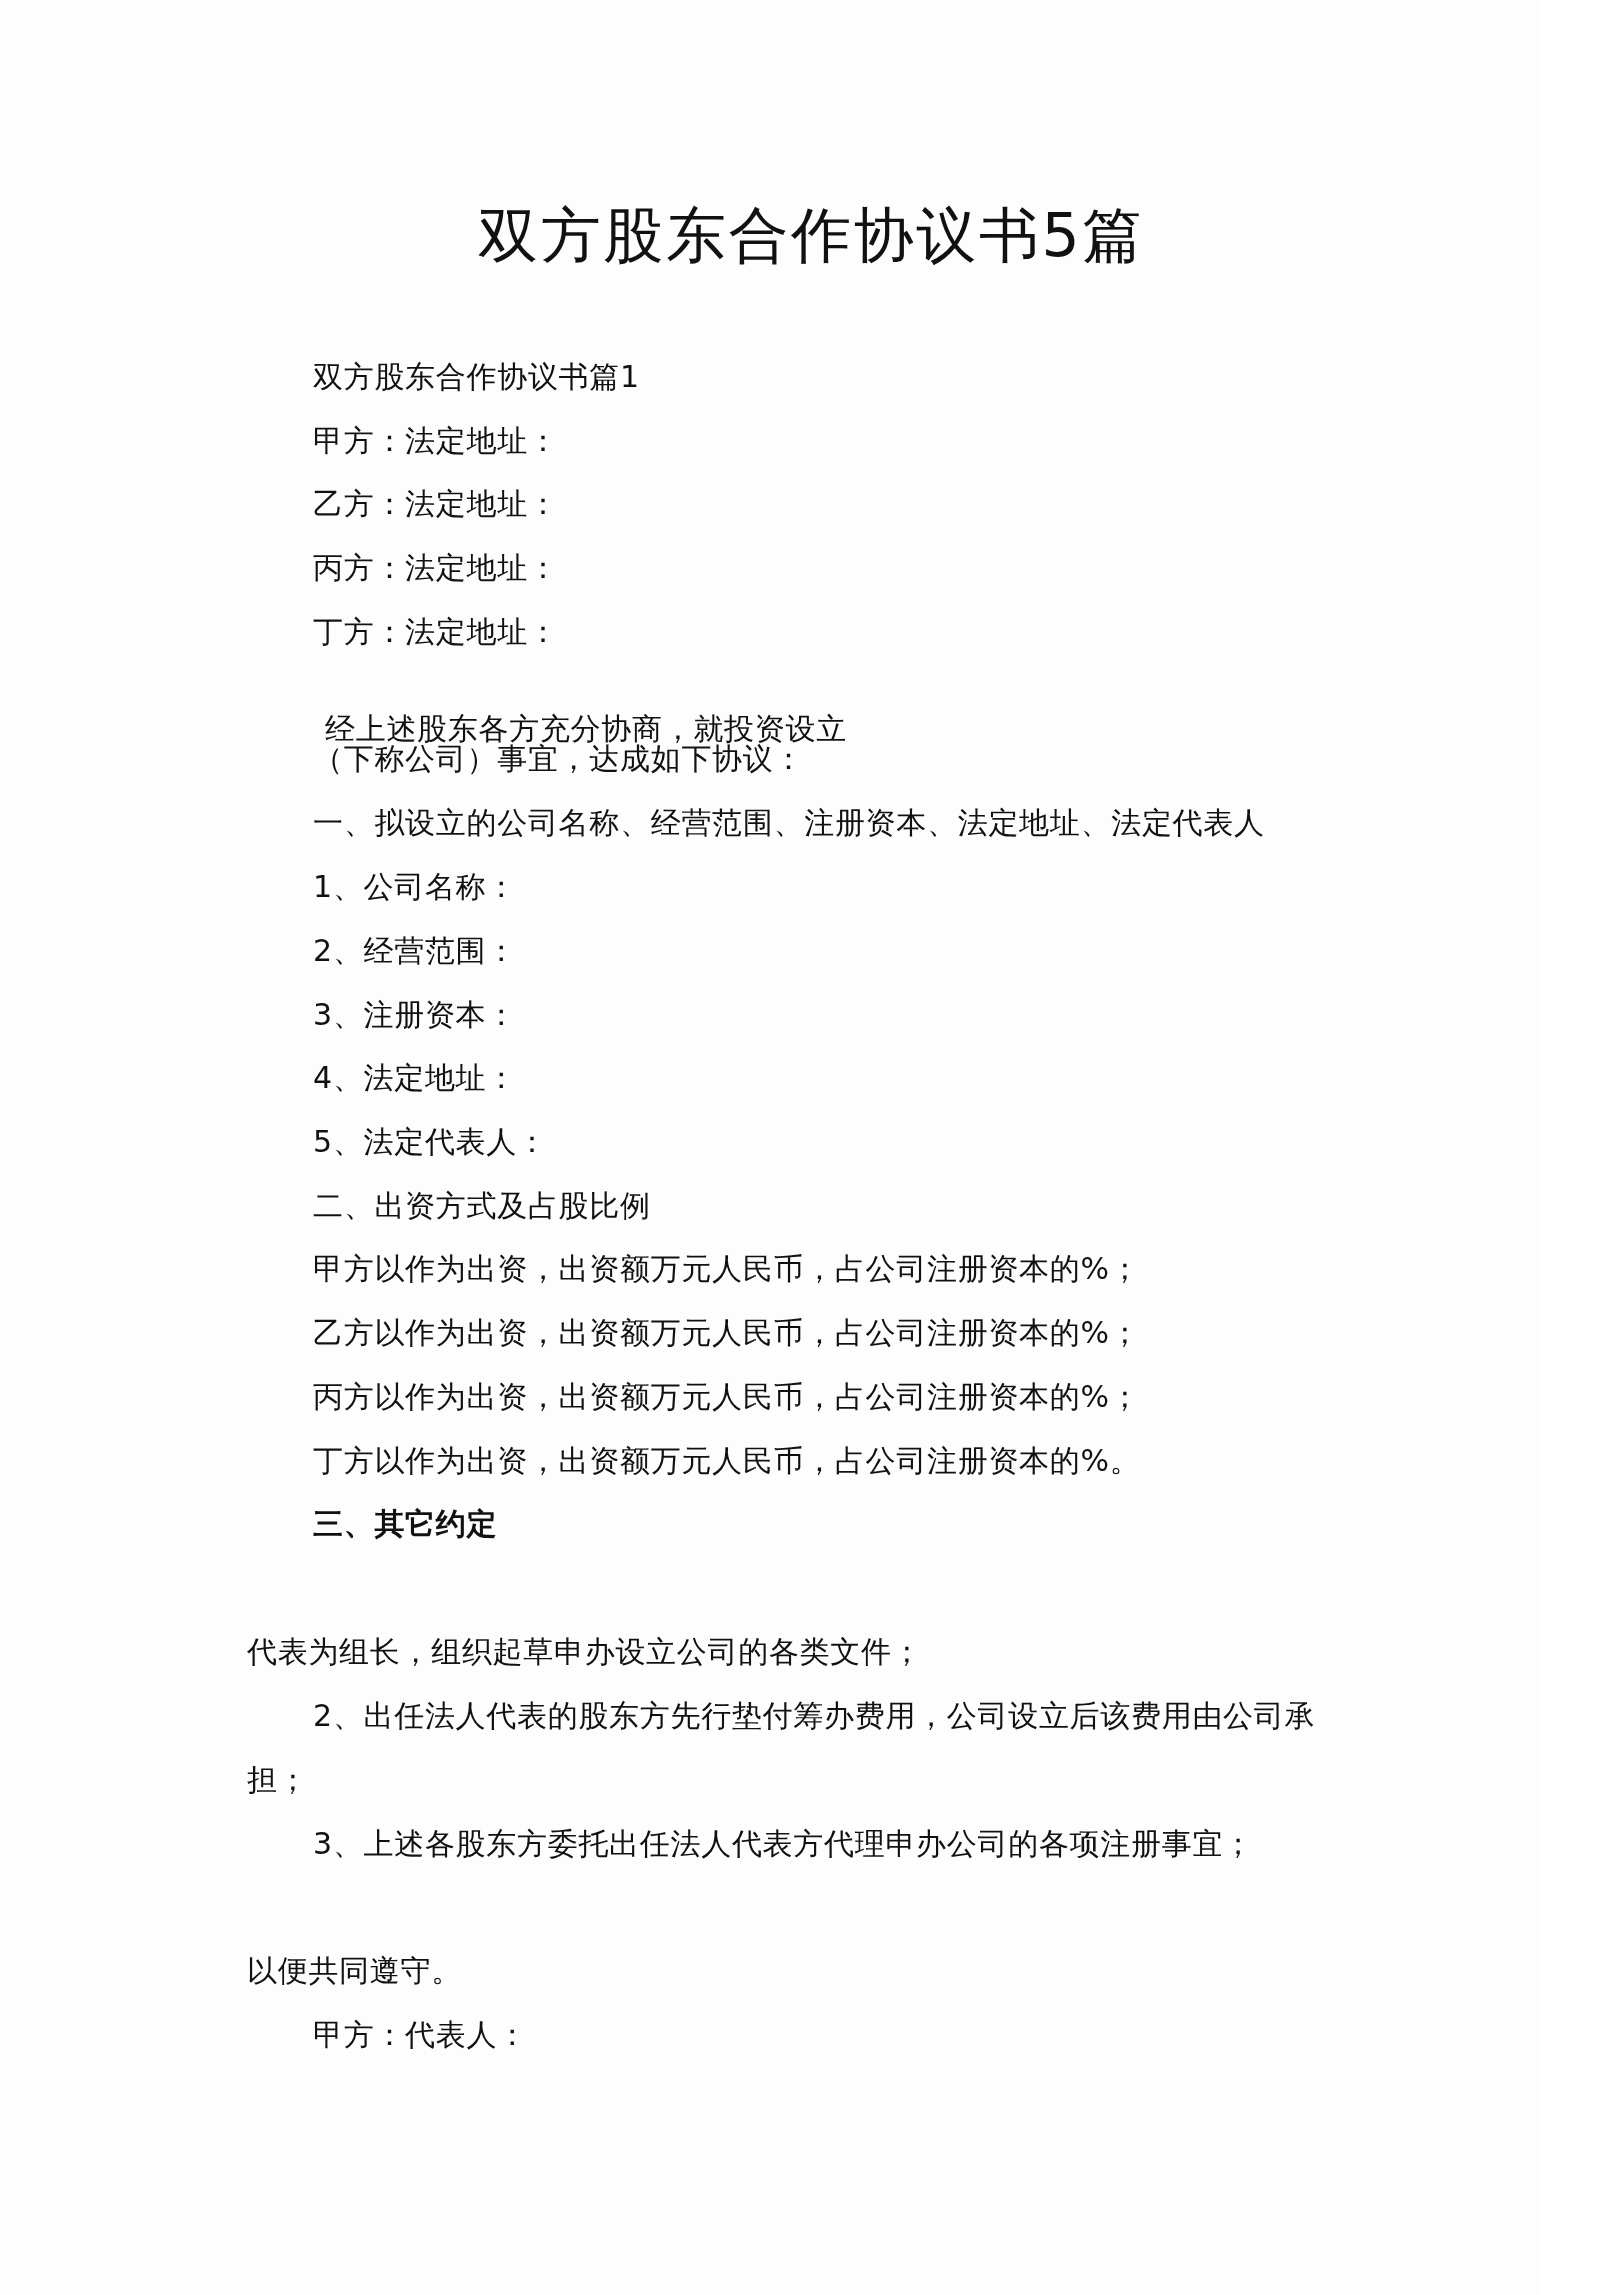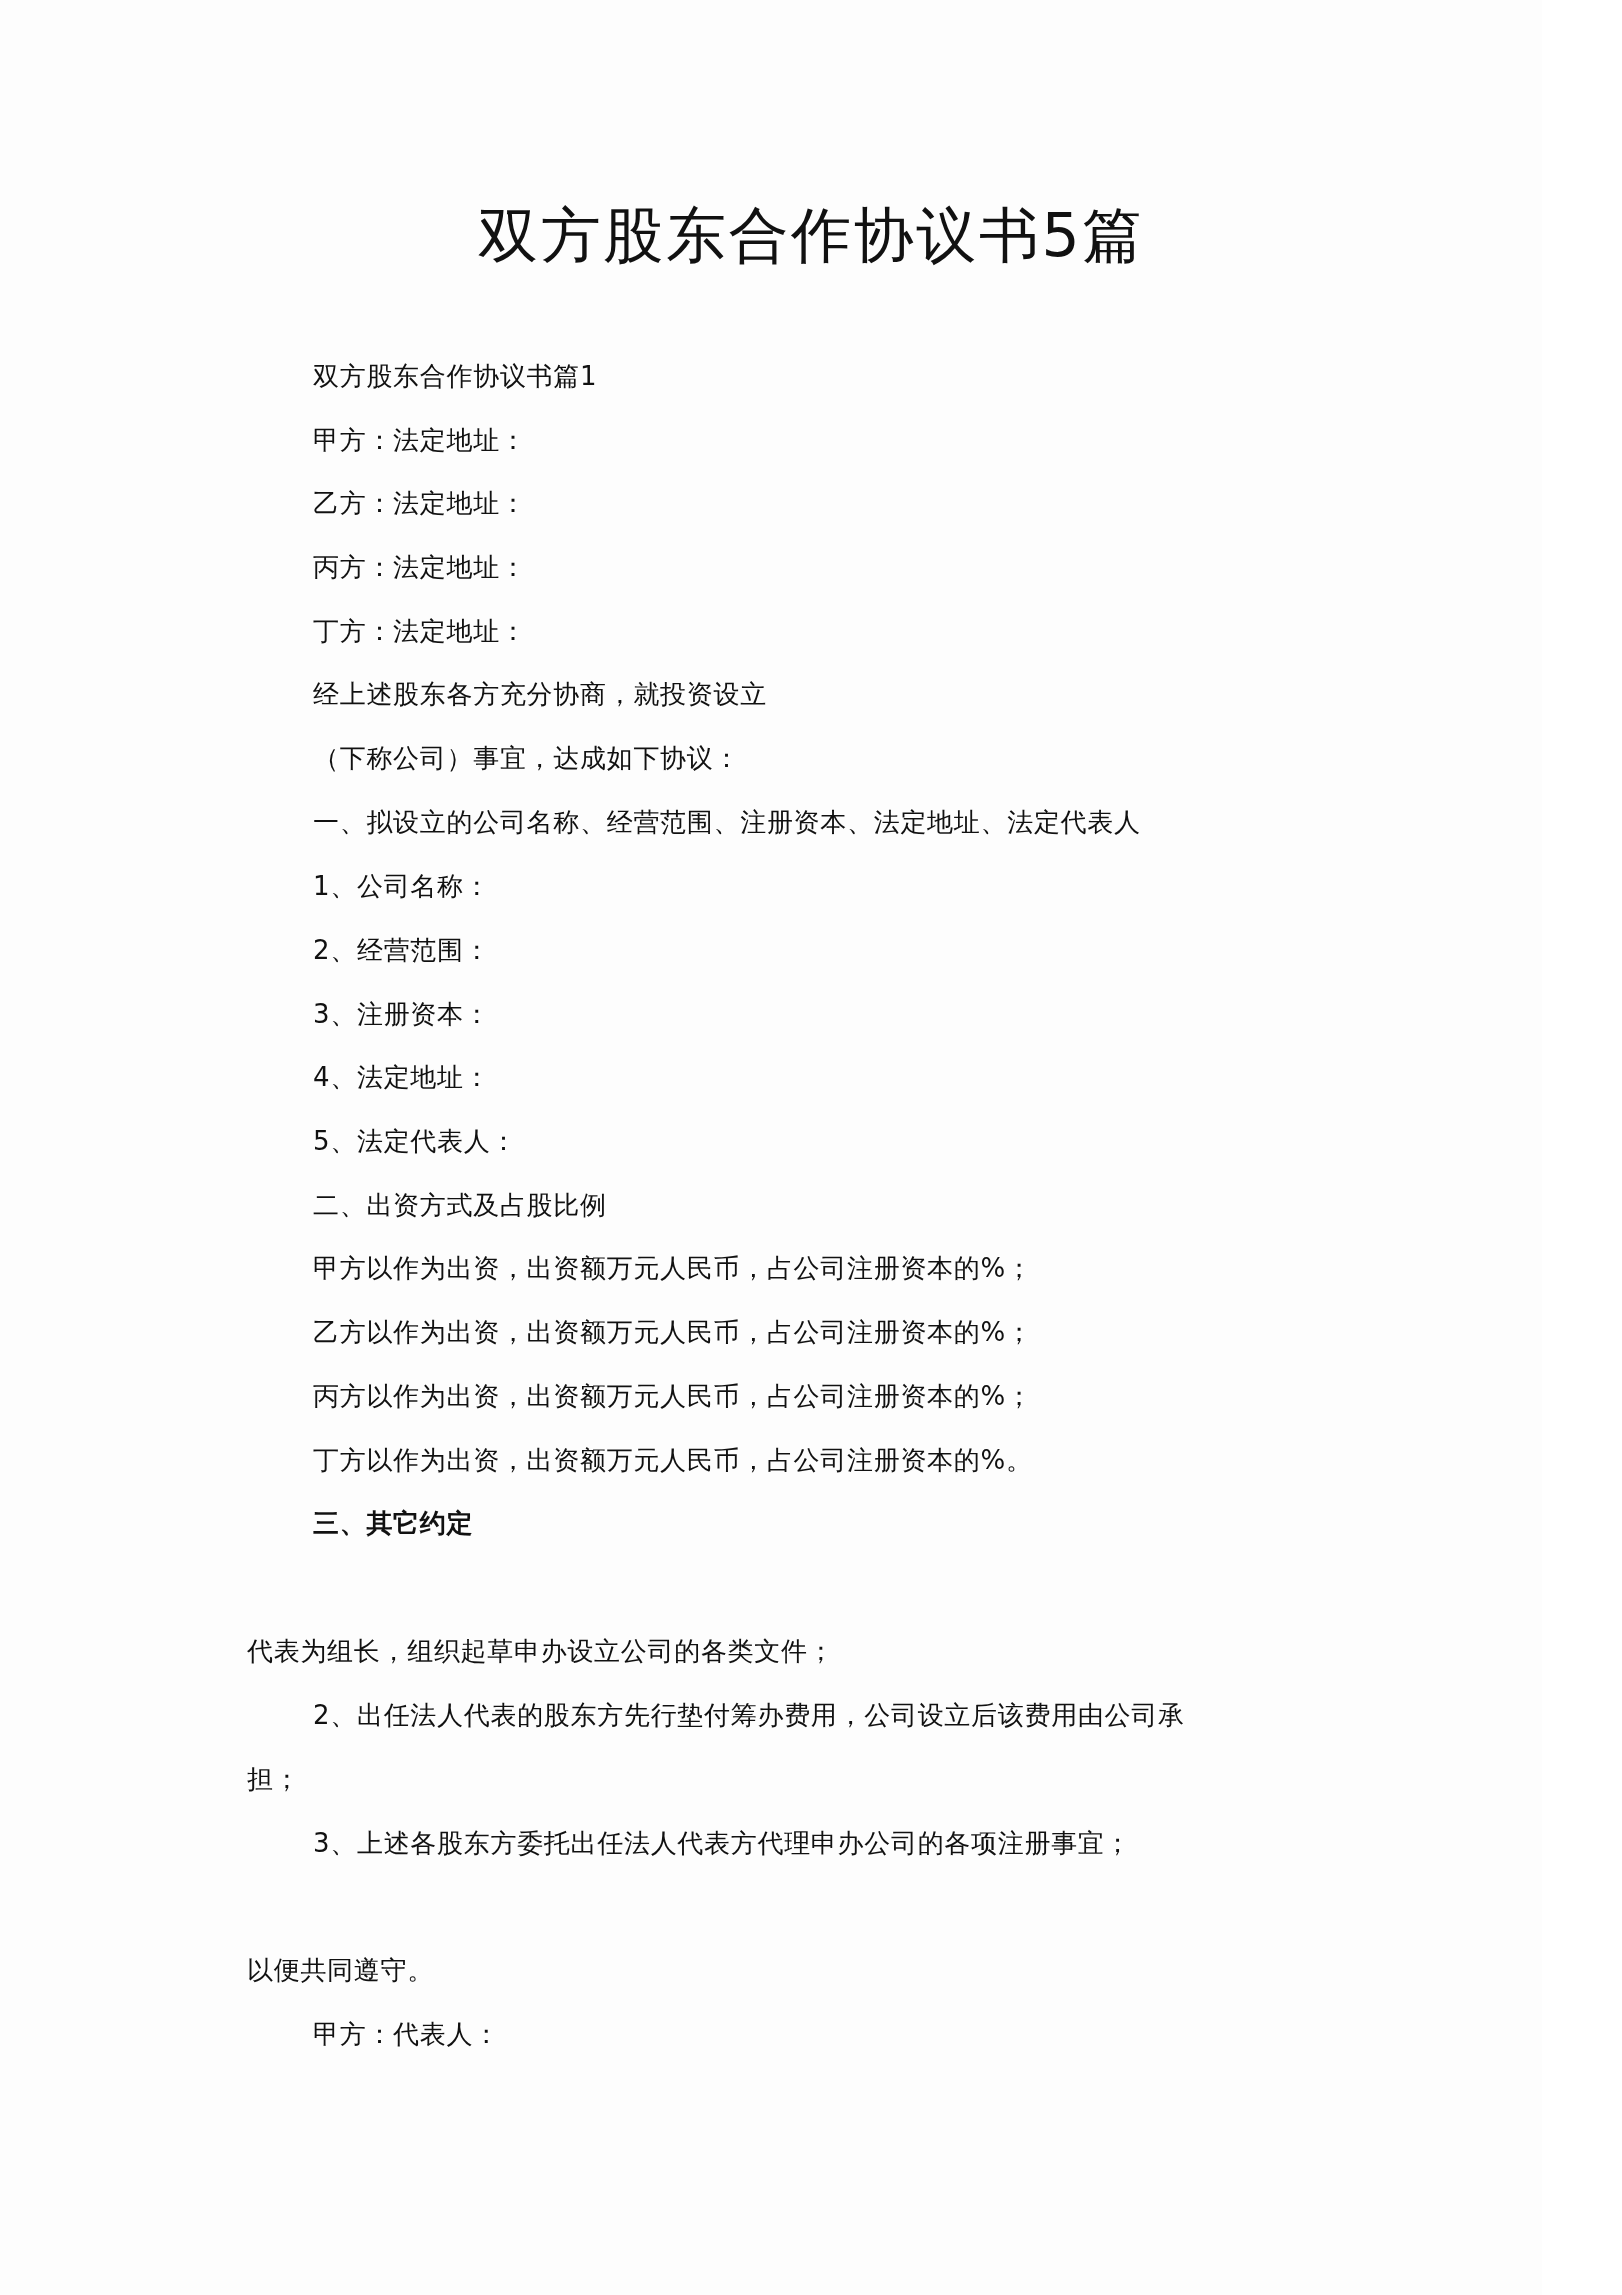--- a/index.html
+++ b/index.html
@@ -30,21 +30,21 @@
       text-align: center;
       font-size: 60px;
       line-height: 79px;
       letter-spacing: 2.6px;
       font-family: "DejaVu Sans", "Liberation Sans", sans-serif;
       font-weight: normal;
       margin: 0;
     }
     .line {
       position: absolute;
-      font-size: 26px;
+      font-size: 30px;
       line-height: 39px;
       white-space: nowrap;
       font-family: "DejaVu Sans", "Liberation Sans", sans-serif;
       letter-spacing: 0.7px;
     }
     .indent { left: 313px; }
     .full { left: 247px; }
   </style>
 </head>
 <body>
@@ -53,21 +53,21 @@
 
   <h1 class="title">双方股东合作协议书5篇</h1>
 
   <div class="line indent" style="top:357px;">双方股东合作协议书篇1</div>
 
   <div class="line indent" style="top:421px;text-align:center;">甲方：法定地址：</div>
   <div class="line indent" style="top:484px;">乙方：法定地址：</div>
   <div class="line indent" style="top:548px;">丙方：法定地址：</div>
   <div class="line indent" style="top:612px;">丁方：法定地址：</div>
 
-  <div class="line indent" style="top:675px;">经上述股东各方充分协商，就投资设立</div>
+  <div class="line indent" style="top:709px;margin-left:12px;">经上述股东各方充分协商，就投资设立</div>
   <div class="line indent" style="top:739px;">（下称公司）事宜，达成如下协议：</div>
 
   <div class="line indent" style="top:803px;">一、拟设立的公司名称、经营范围、注册资本、法定地址、法定代表人</div>
   <div class="line indent" style="top:867px;">1、公司名称：</div>
   <div class="line indent" style="top:931px;">2、经营范围：</div>
   <div class="line indent" style="top:995px;">3、注册资本：</div>
   <div class="line indent" style="top:1058px;">4、法定地址：</div>
   <div class="line indent" style="top:1122px;">5、法定代表人：</div>
 
   <div class="line indent" style="top:1186px;">二、出资方式及占股比例</div>

